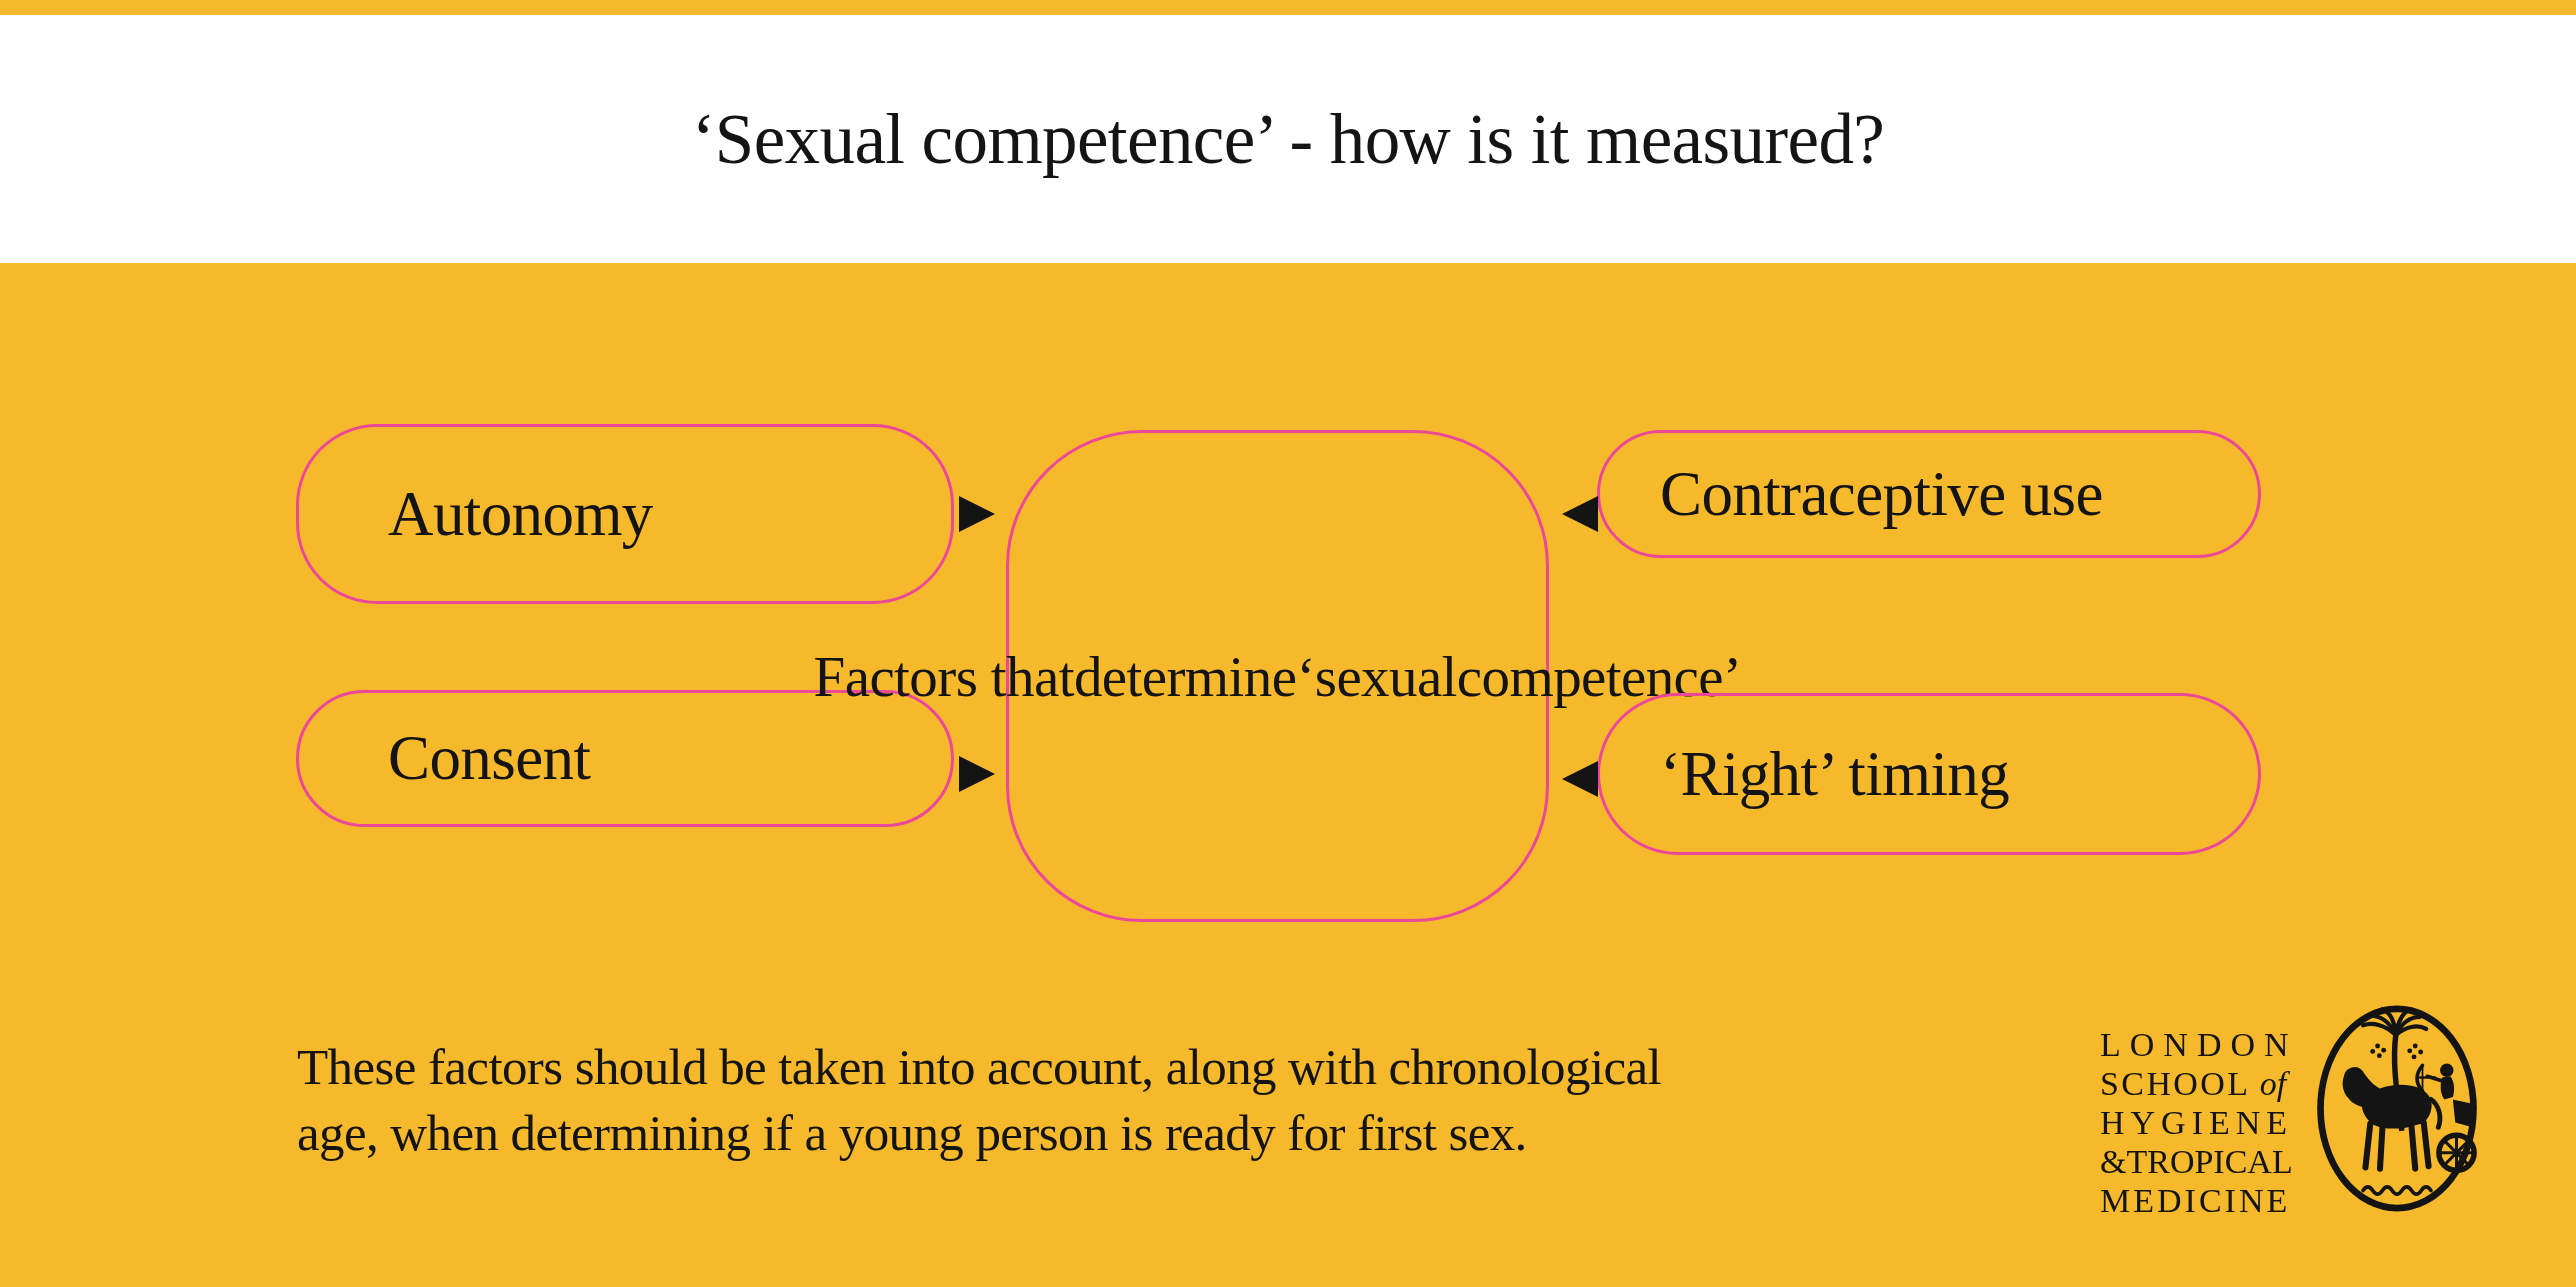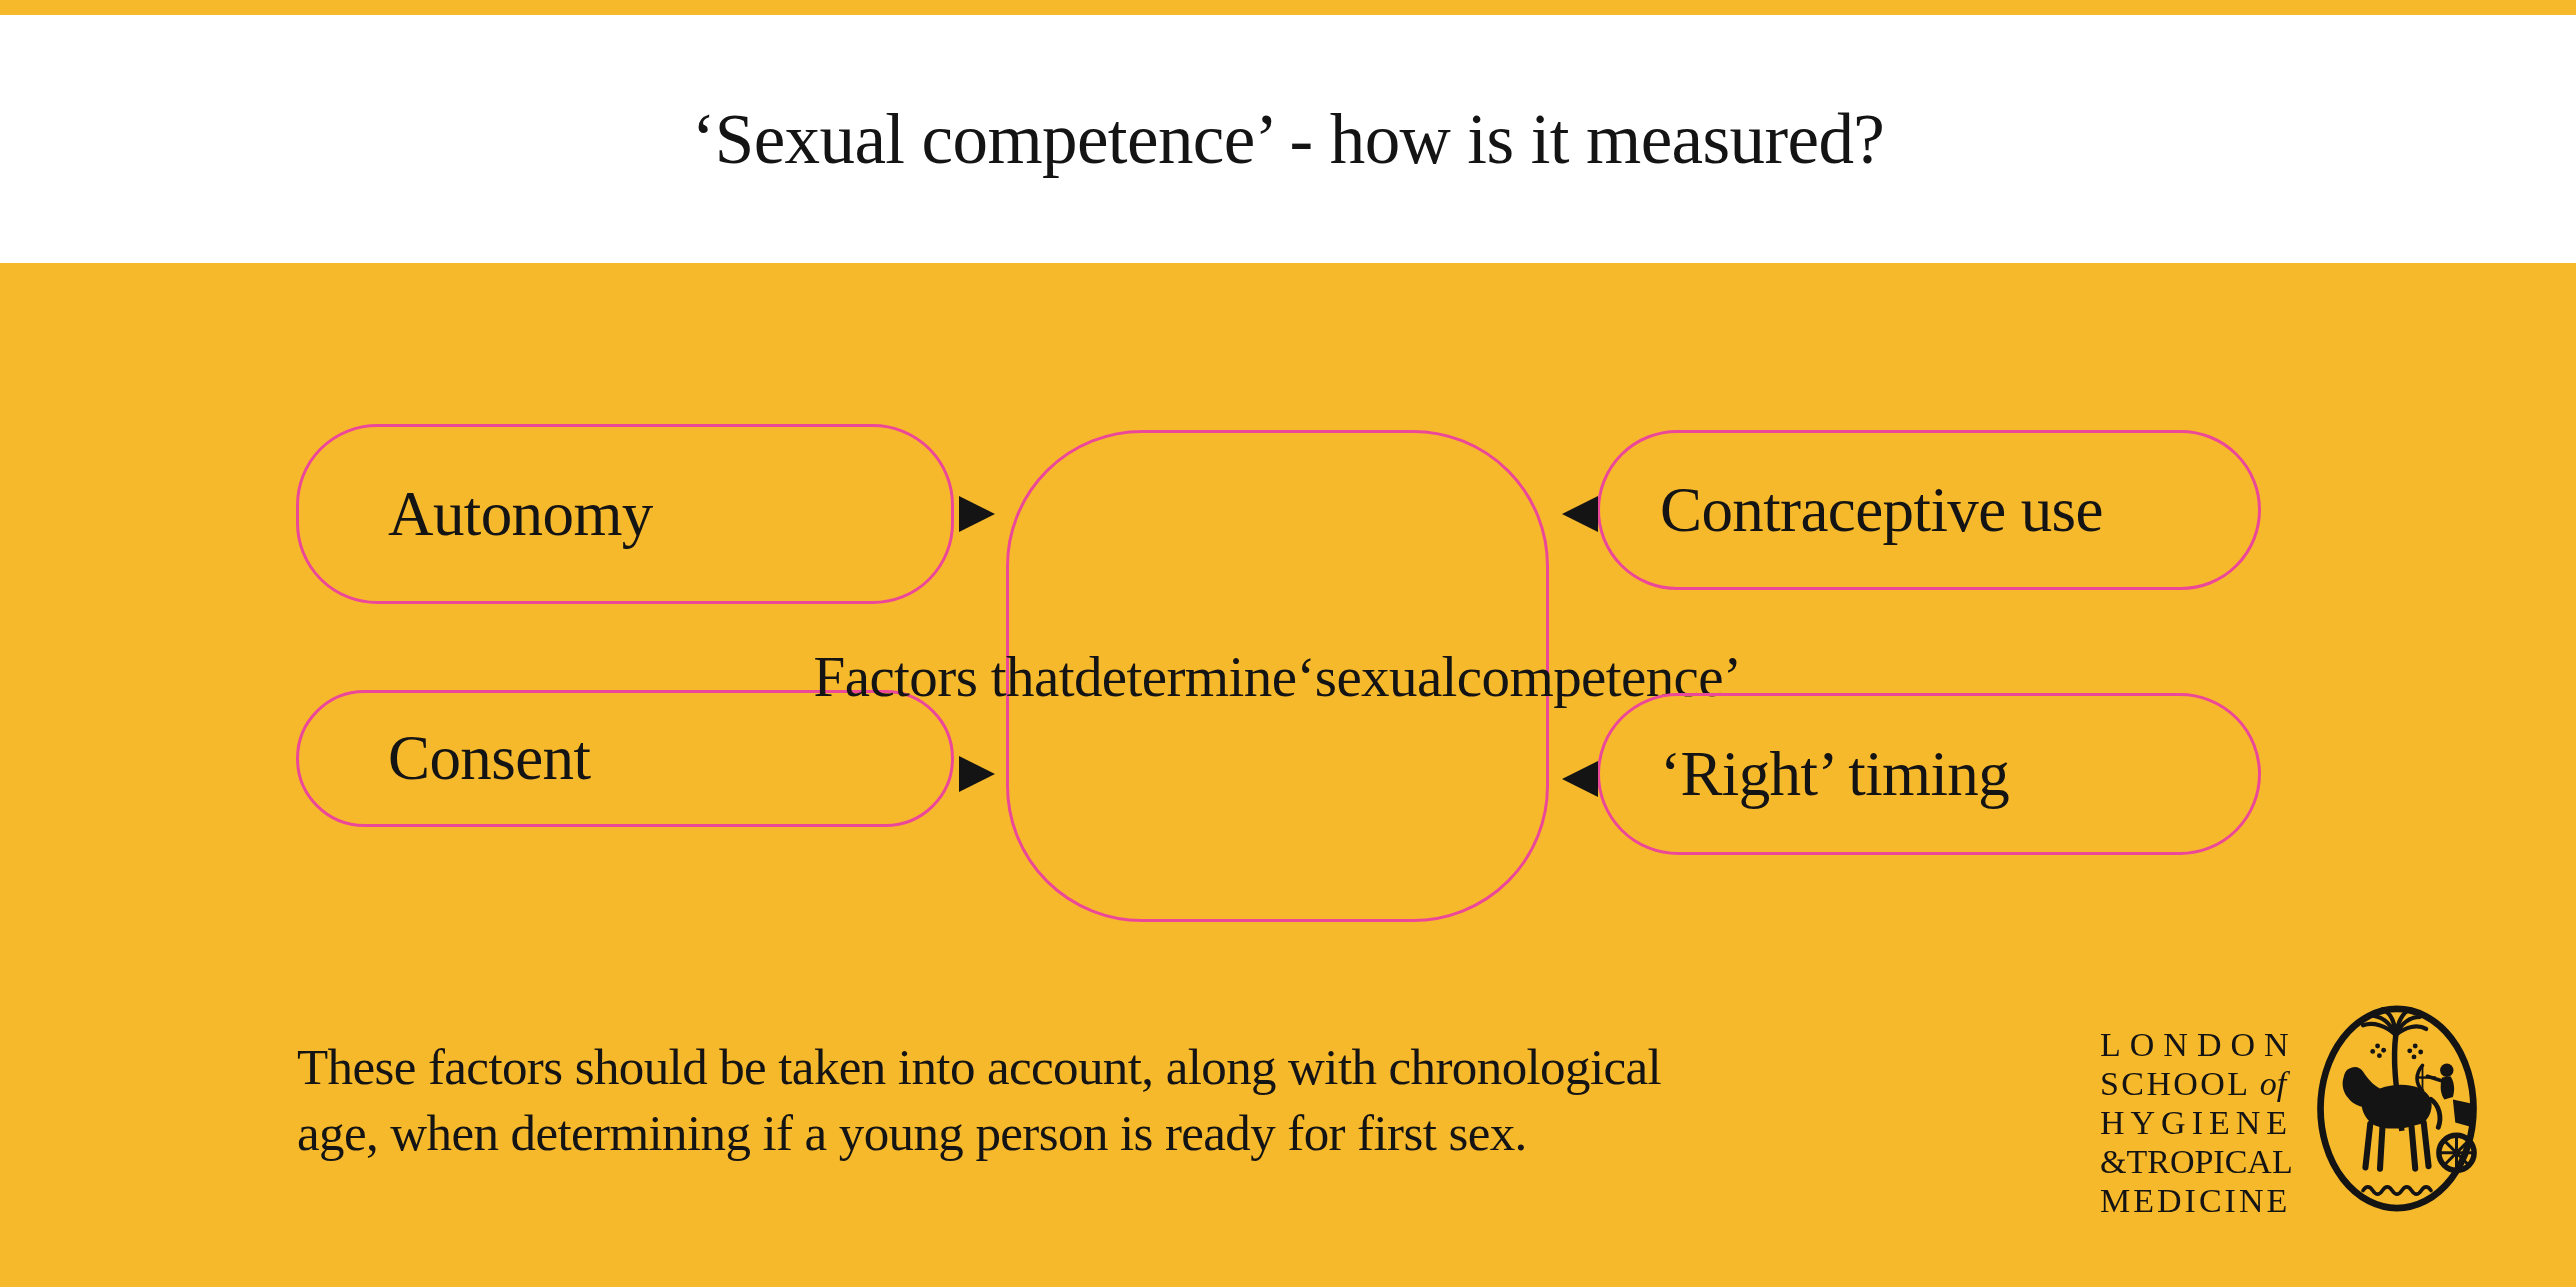--- a/index.html
+++ b/index.html
@@ -36,21 +36,21 @@
     display:flex; align-items:center;
     box-sizing:border-box;
   }
   .box .label{
     font-size:63px;
     letter-spacing:-0.6px;
     white-space:nowrap;
   }
   .box-autonomy      {left:296px;  top:424px;  width:658px; height:180px; padding-left:89px;}
   .box-consent       {left:296px;  top:690px; width:658px; height:137px; padding-left:89px;}
-  .box-contraceptive {left:1597px; top:430px;  width:664px; height:160px; padding-left:60px;}
+  .box-contraceptive {left:1597px; top:430px;  width:664px; height:128px; padding-left:60px;}
   .box-right-timing  {left:1597px; top:693px; width:664px; height:162px; padding-left:60px;}
   .box-center{
     left:1006px; top:430px; width:543px; height:492px;
     border-radius:136px;
     flex-direction:row; justify-content:center;
     text-align:center;
   }
   .box-center .cline{
     font-size:57px;
     line-height:75px;

